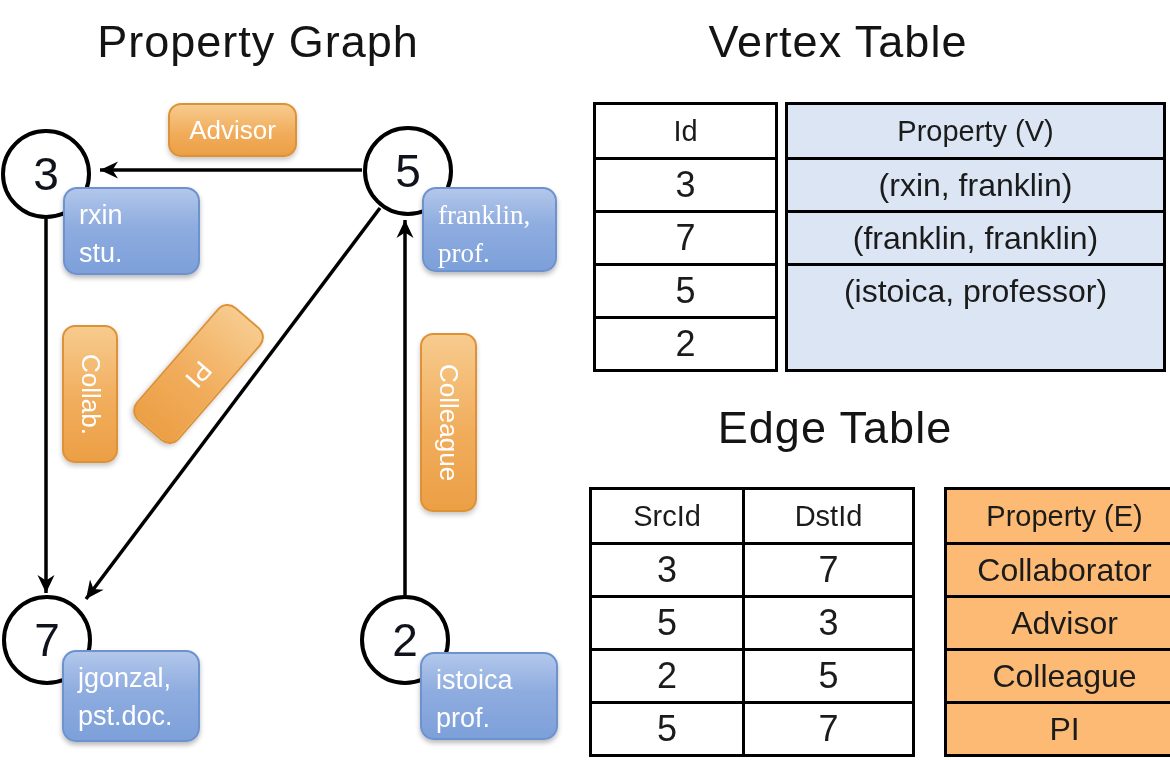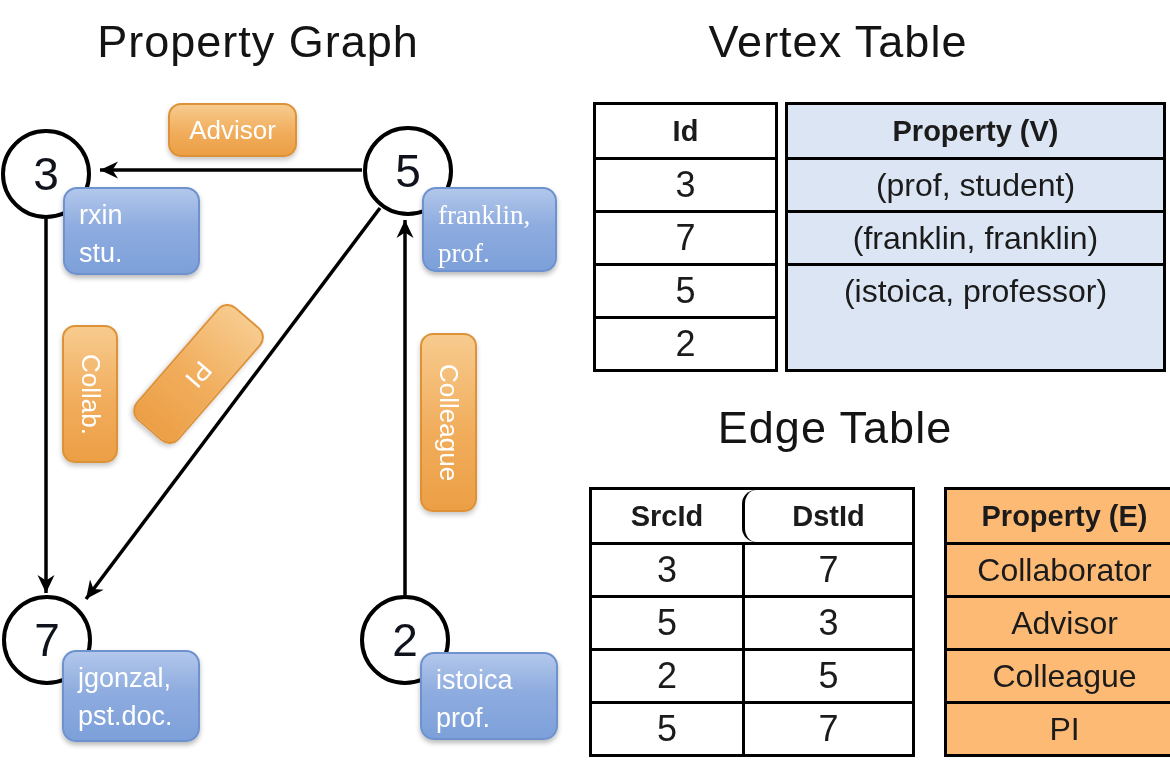--- a/index.html
+++ b/index.html
@@ -61,21 +61,21 @@
   .tcol {
     position: absolute; border: 3px solid #000000;
     display: grid; grid-template-rows: 52px 53px 53px 53px 53px;
   }
   .tcol .cell {
     display: flex; align-items: center; justify-content: center;
     border-top: 3px solid #000000; font-size: 36px; color: #1b1b1b;
     white-space: nowrap;
   }
   .tcol .cell.first { border-top: none; }
-  .tcol .cell.hdr { font-weight: bold; font-size: 29px; border-radius: 14px; }
+  .tcol .cell.hdr { font-weight: normal; font-size: 29px; }
   .tcol .cell.txt { font-size: 32px; }
 
   #vt-id   { left: 593px; top: 102px; width: 185px; height: 270px; background: #ffffff; }
   #vt-prop { left: 785px; top: 102px; width: 381px; height: 270px; background: #dbe5f3; }
 
   #et-white { left: 589px; top: 487px; width: 326px; height: 270px; background: #ffffff;
               grid-template-columns: 150px 1fr; }
   #et-white .cell.c2 { border-left: 3px solid #000000; }
   #et-prop  { left: 944px; top: 487px; width: 241px; height: 270px; background: #fdba74; }
 </style>
@@ -145,21 +145,21 @@
 
   <div class="tcol" id="vt-id">
     <div class="cell first hdr">Id</div>
     <div class="cell">3</div>
     <div class="cell">7</div>
     <div class="cell">5</div>
     <div class="cell">2</div>
   </div>
   <div class="tcol" id="vt-prop">
     <div class="cell first hdr">Property (V)</div>
-    <div class="cell txt">(prof, student)</div>
+    <div class="cell txt">(rxin, franklin)</div>
     <div class="cell txt">(franklin, franklin)</div>
     <div class="cell txt">(istoica, professor)</div>
   </div>
 
   <div class="tcol" id="et-white">
     <div class="cell first hdr">SrcId</div>
     <div class="cell first hdr c2">DstId</div>
     <div class="cell">3</div>
     <div class="cell c2">7</div>
     <div class="cell">5</div>

